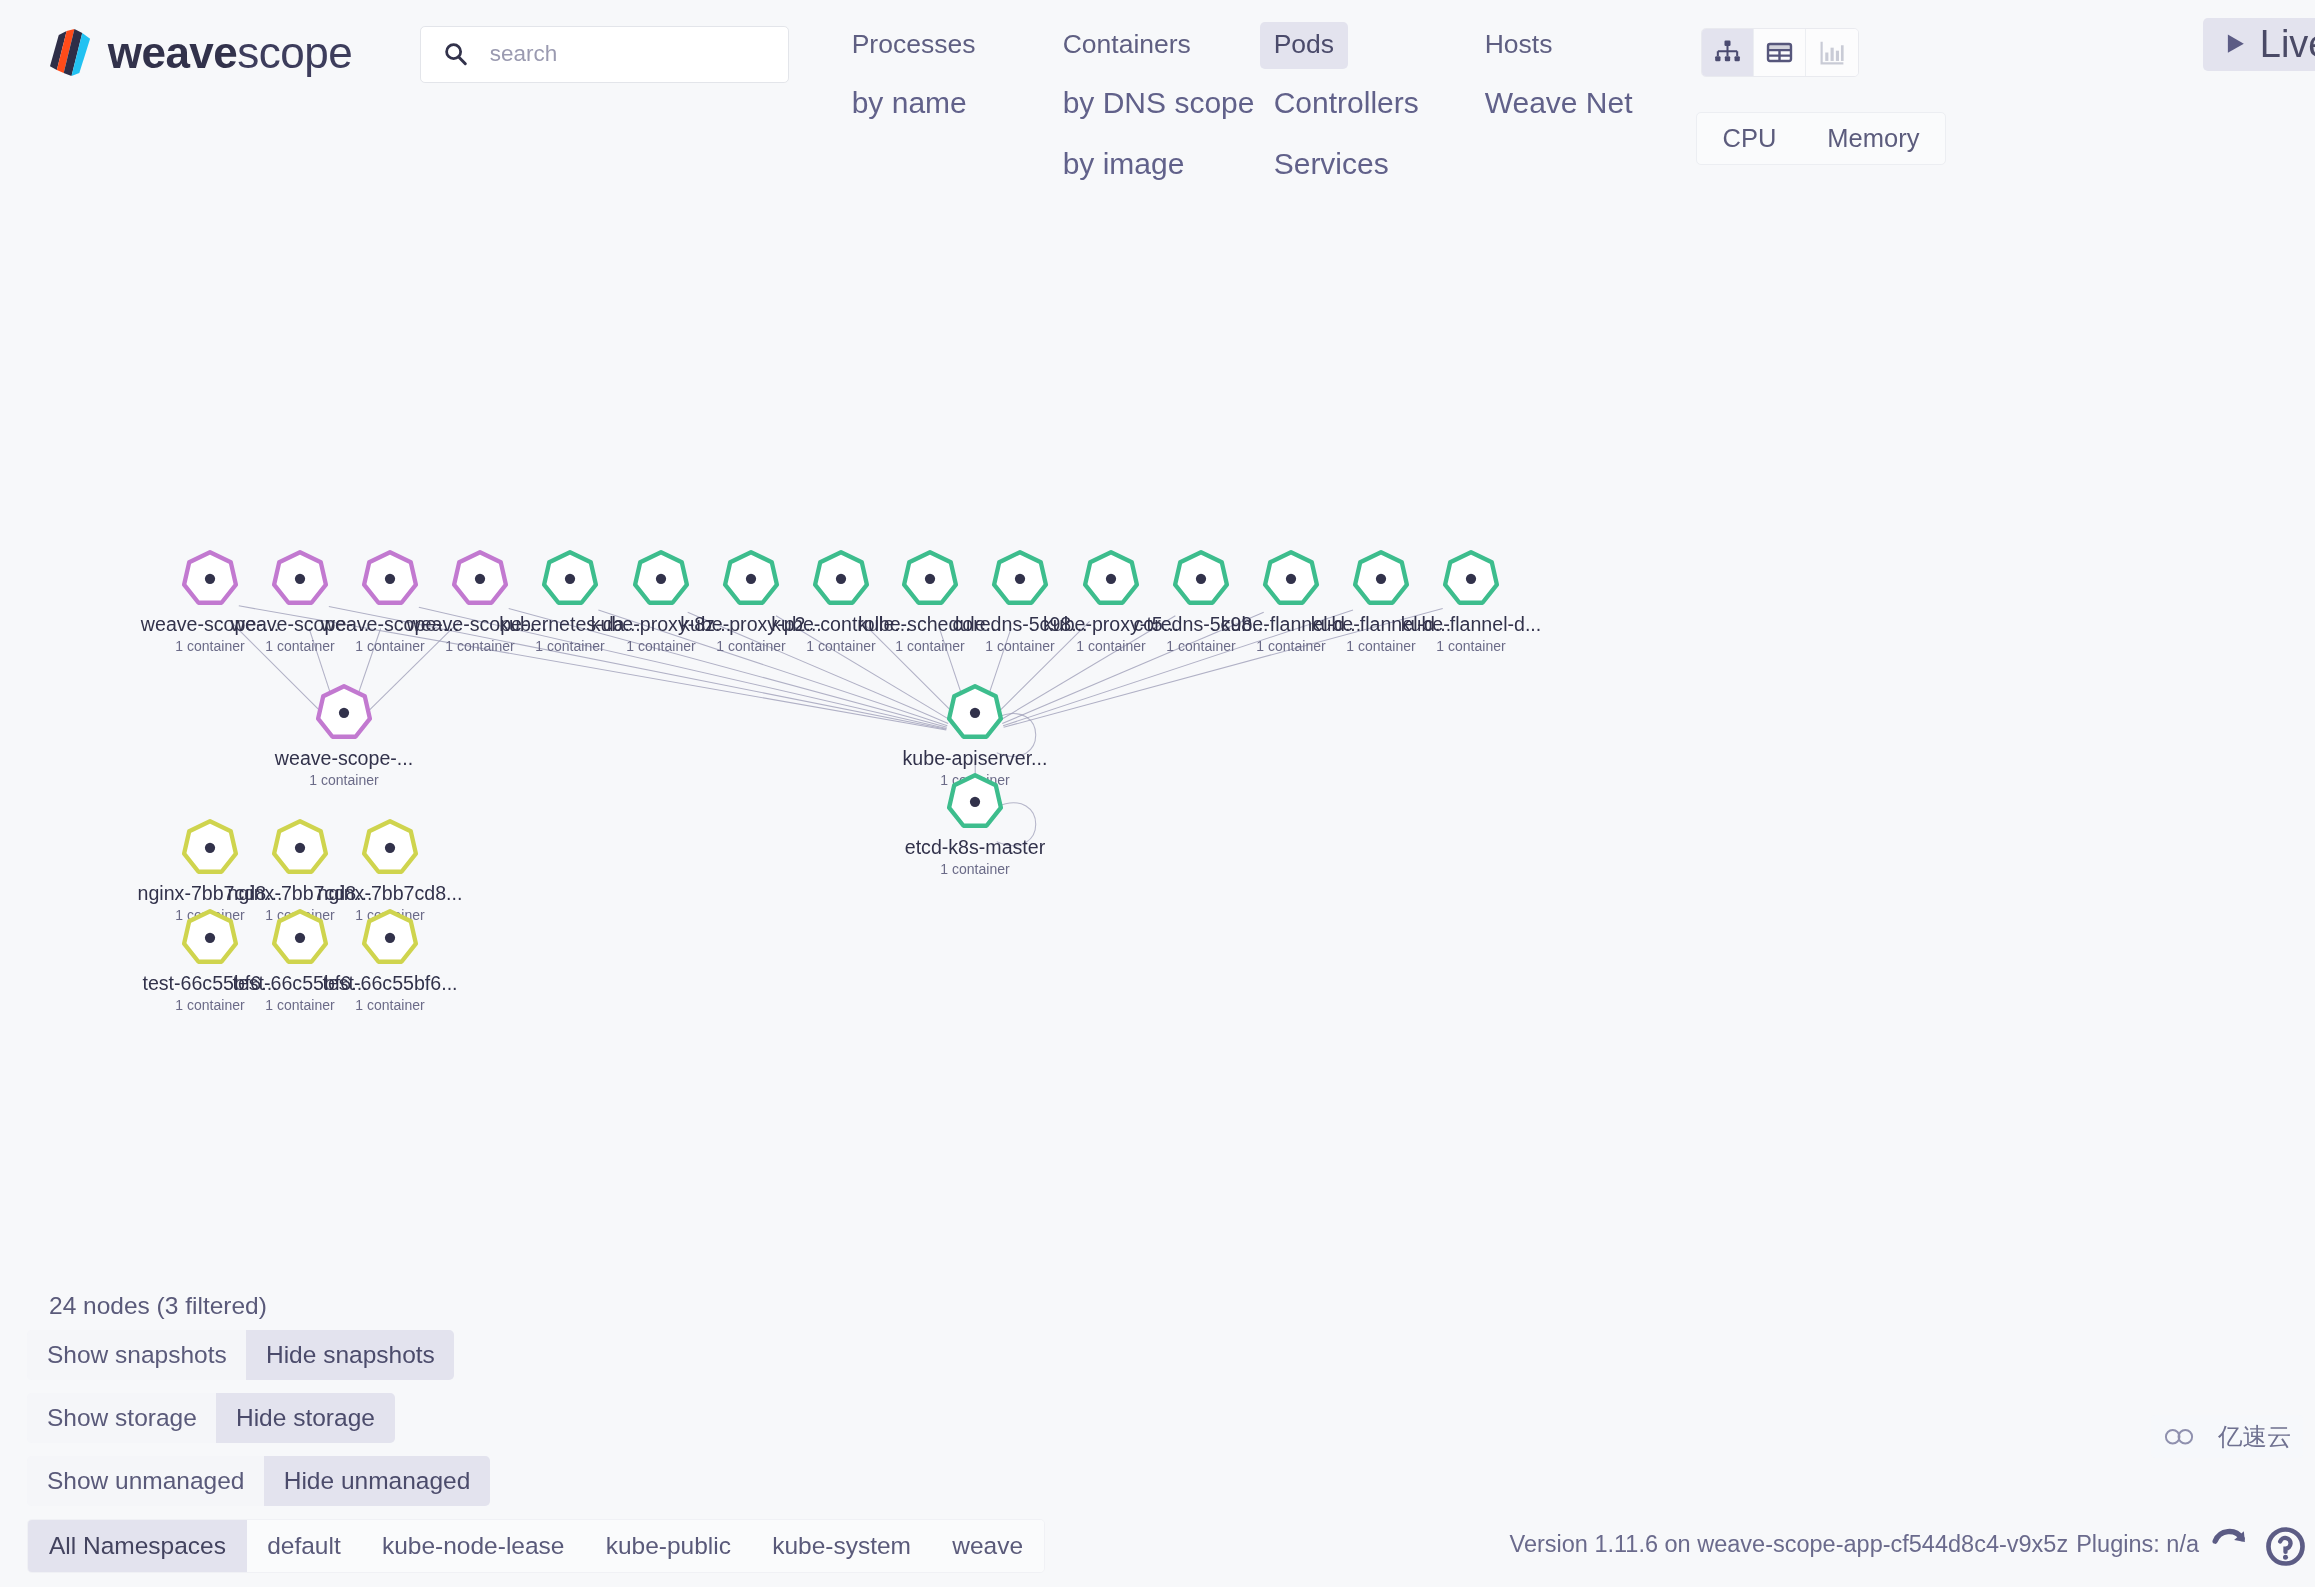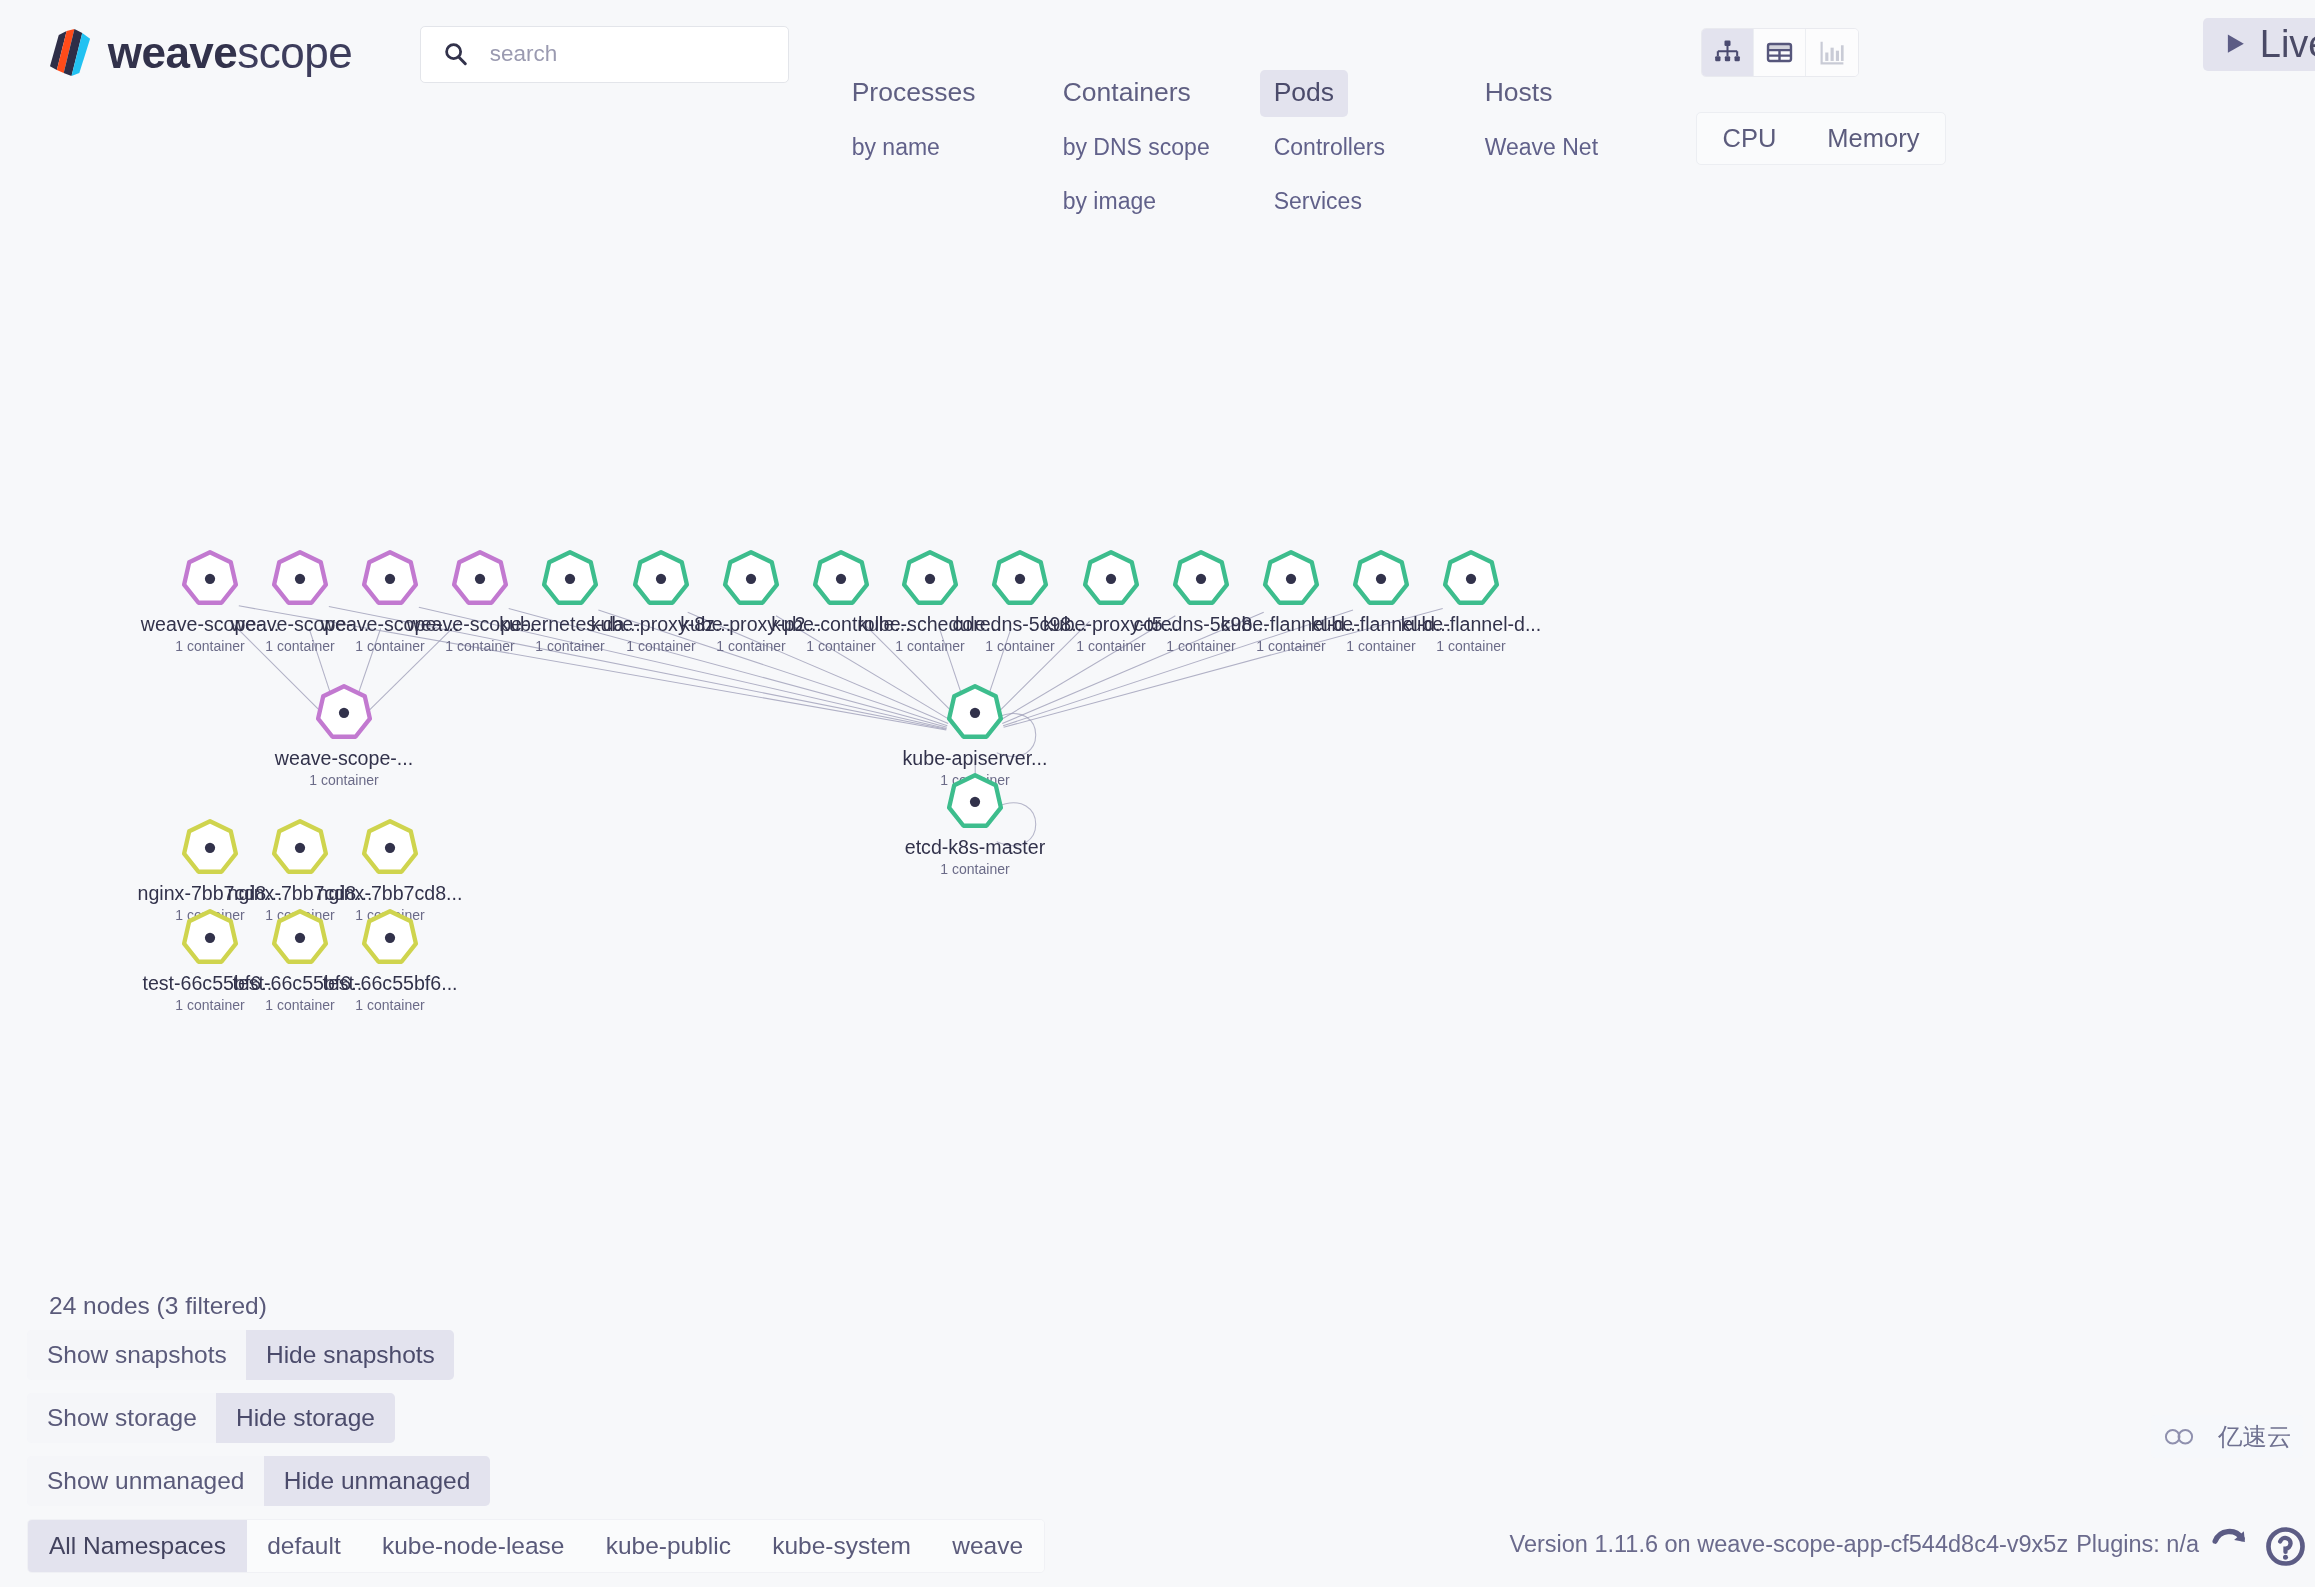--- a/index.html
+++ b/index.html
@@ -32,29 +32,29 @@
   .search-icon { margin-left: 21.6px; width: 25.5px; height: 25.5px; flex: none; }
   .search-input {
     border: none; outline: none; background: transparent;
     font-family: "Liberation Sans", sans-serif;
     font-size: 22.5px; color: #55556e;
     margin-left: 21.6px; width: 255px;
   }
   .search-input::placeholder { color: #9a9ab0; }
 
   .topologies { position: absolute; left: 838px; top: 21.6px; display: flex; gap: 0; }
-  .topo-col { width: 211px; margin-top: 48px; }
+  .topo-col { width: 211px; }
   .topo-item {
     font-size: 26.5px; color: #5f5f82; line-height: 1;
     padding: 9.8px 13.7px 10.8px 13.7px;
     border-radius: 4.9px; display: inline-block;
     margin-bottom: 9.8px; cursor: pointer;
     white-space: nowrap;
   }
-  .topo-item.sub { font-size: 23px; color: #61618a; }
+  .topo-item.sub { font-size: 30px; color: #61618a; }
   .topo-item.active { background: #e3e3ee; color: #4b4b6b; }
 
   .view-modes {
     position: absolute; left: 1701px; top: 28px;
     display: flex; background: #fcfcfd;
     border: 1px solid #e9eaef; border-radius: 4.9px; overflow: hidden;
   }
   .vm-btn {
     width: 52px; height: 47px; display: flex; align-items: center; justify-content: center;
     cursor: pointer; border-right: 1px solid #eceef2; background: #fcfcfd;

